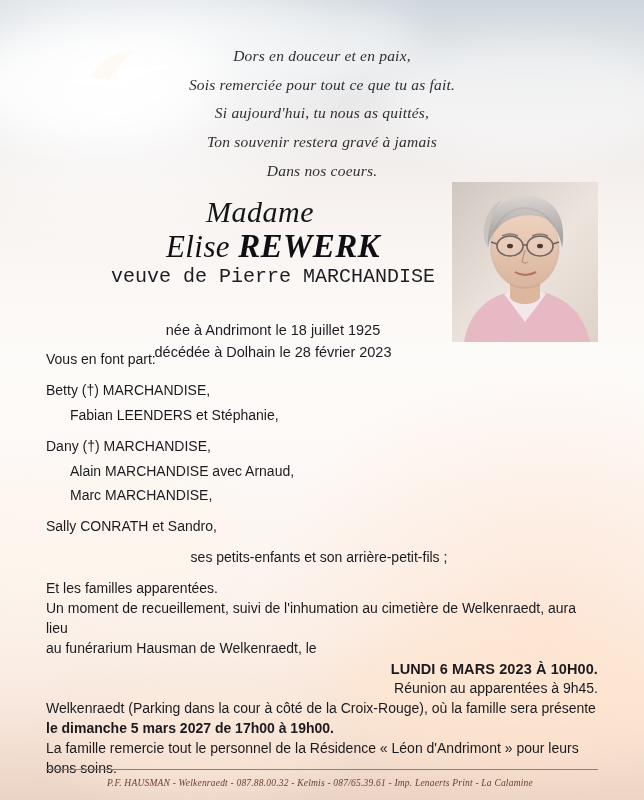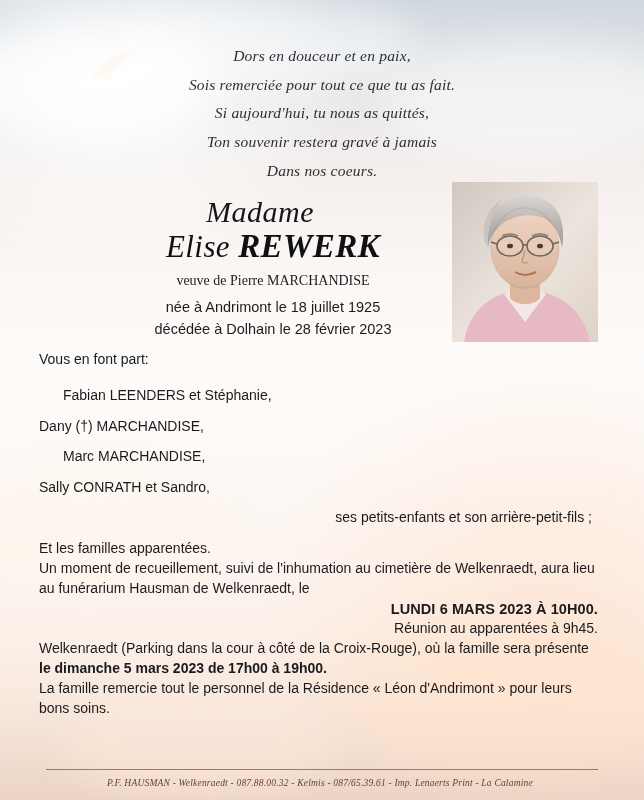--- a/index.html
+++ b/index.html
@@ -108,46 +108,46 @@
     color: #101014;
     line-height: 1.12;
     letter-spacing: 0.4px;
   }
   .name-last .strong {
     font-weight: bold;
     font-style: italic;
     font-size: 33px;
   }
   .spouse {
-    margin-top: 9px;
-    font-size: 14px;
+    margin-top: 1px;
+    font-size: 20px;
     color: #1d1d21;
-    font-family: Liberation Serif, serif;
+    font-family: Liberation Mono, monospace;
   }
   .birth {
-    margin-top: 8px;
+    margin-top: 32px;
     font-size: 14.5px;
     color: #1d1d21;
     line-height: 1.5;
   }
 
   
   .body-text {
     position: absolute;
-    left: 39px; right: 46px;
+    left: 46px; right: 46px;
     top: 350px;
     font-size: 14px;
     color: #1b1b1f;
     line-height: 1.42;
   }
   .body-text p { margin: 0; }
   .gap { height: 11px; }
   .gap-sm { height: 5px; }
   .indent1 { padding-left: 24px; }
-  .right-note { text-align: right; padding-right: 6px; }
+  .right-note { text-align: center; padding-right: 6px; }
   .center { text-align: right; }
   .bold { font-weight: bold; }
   .para { margin-top: 13px; }
 
   .ceremony-line { font-weight: bold; font-size: 14.5px; letter-spacing: 0.1px; }
 
   
   .footer-rule {
     position: absolute;
     left: 46px; right: 46px;
@@ -257,42 +257,44 @@
     <div class="spouse">veuve de Pierre MARCHANDISE</div>
     <div class="birth">
       <div>née à Andrimont le 18 juillet 1925</div>
       <div>décédée à Dolhain le 28 février 2023</div>
     </div>
   </div>
 
   <div class="body-text">
     <p>Vous en font part:</p>
     <div class="gap"></div>
+    <p>Betty (†) MARCHANDISE,</p>
     <div class="gap-sm"></div>
     <p class="indent1">Fabian LEENDERS et Stéphanie,</p>
     <div class="gap"></div>
     <p>Dany (†) MARCHANDISE,</p>
     <div class="gap-sm"></div>
+    <p class="indent1">Alain MARCHANDISE avec Arnaud,</p>
     <div class="gap-sm"></div>
     <p class="indent1">Marc MARCHANDISE,</p>
     <div class="gap"></div>
     <p>Sally CONRATH et Sandro,</p>
     <div class="gap"></div>
     <p class="right-note">ses petits-enfants et son arrière-petit-fils ;</p>
     <div class="gap"></div>
     <p>Et les familles apparentées.</p>
 
     <p class="para">Un moment de recueillement, suivi de l'inhumation au cimetière de Welkenraedt, aura lieu</p>
     <p>au funérarium Hausman de Welkenraedt, le</p>
 
     <p class="center ceremony-line para">LUNDI 6 MARS 2023 À 10H00.</p>
     <p class="center para">Réunion au apparentées à 9h45.</p>
 
     <p>Welkenraedt (Parking dans la cour à côté de la Croix-Rouge), où la famille sera présente</p>
-    <p class="bold">le dimanche 5 mars 2023 de 17h00 à 19h00.</p>
+    <p class="bold">le dimanche 5 mars 2027 de 17h00 à 19h00.</p>
 
     <p class="para">La famille remercie tout le personnel de la Résidence « Léon d'Andrimont » pour leurs</p>
     <p>bons soins.</p>
   </div>
 
   <div class="footer-rule"></div>
   <div class="footer">P.F. HAUSMAN  -  Welkenraedt - 087.88.00.32 - Kelmis - 087/65.39.61 - Imp. Lenaerts Print - La Calamine</div>
 
 </div>
 

